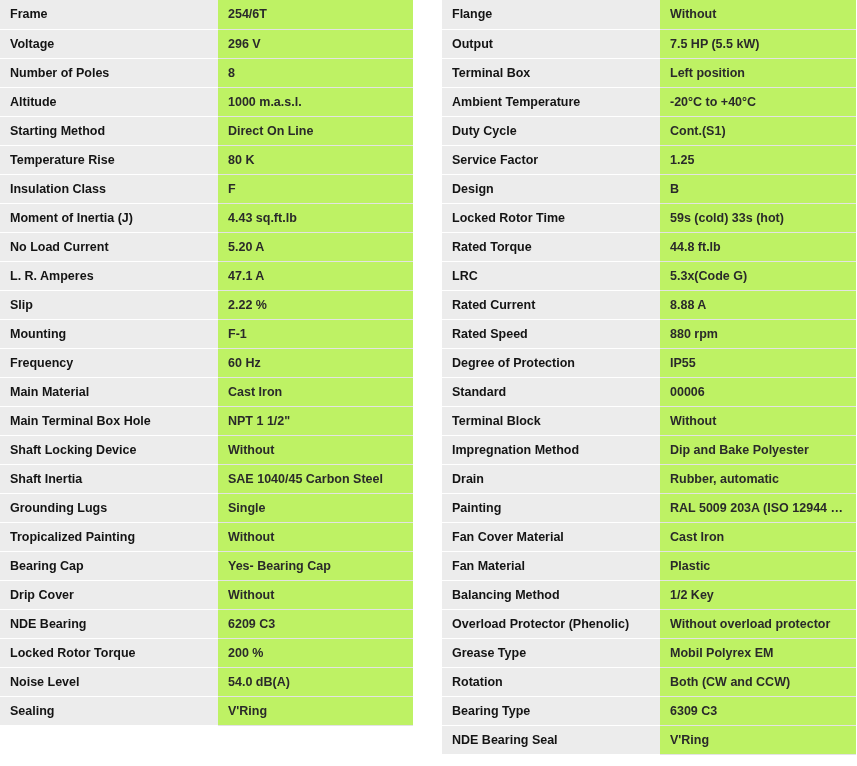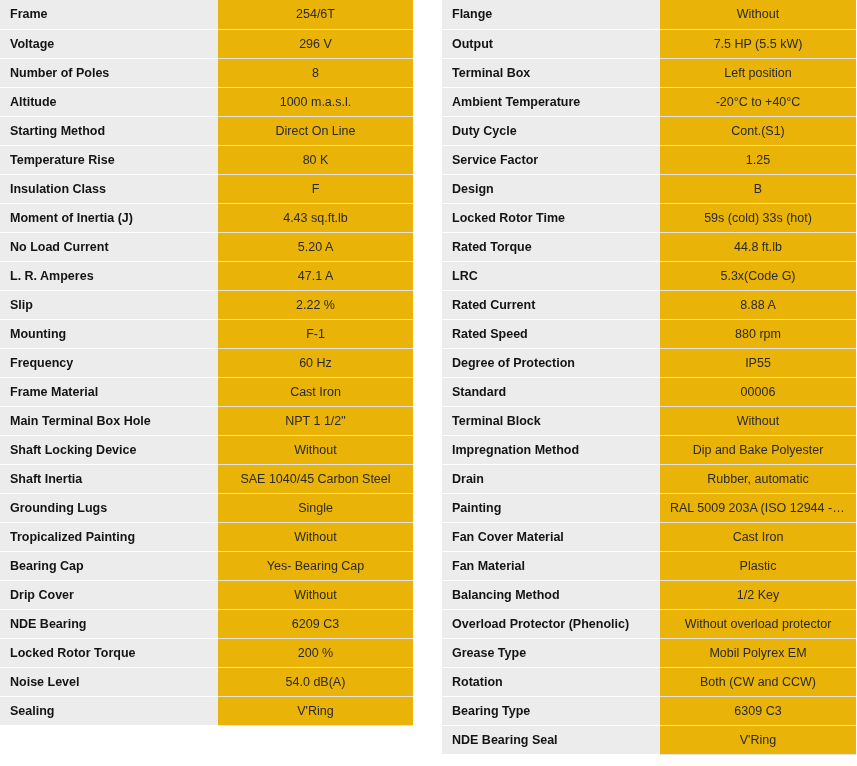--- a/index.html
+++ b/index.html
@@ -49,24 +49,23 @@
     text-overflow: ellipsis;
   }
   table.spec-table td.key {
     width: 198px;
     background: #ececec;
     font-weight: bold;
     color: #141414;
     border-bottom: 1px solid #ffffff;
   }
   table.spec-table td.val {
-    background: #eab308;
+    background: #bef264;
     color: #2a2a2a;
-    font-weight: normal;
-    text-align: center;
+    font-weight: bold;
   }
   table.spec-table tr:last-child td.key {
     border-bottom: 1px solid #ffffff;
   }
 </style>
 </head>
 <body>
 
 <div class="spec-sheet">
   <div class="spec-column left">
@@ -118,21 +117,21 @@
           </tr>
           <tr>
             <td class="key">Mounting</td>
             <td class="val">F-1</td>
           </tr>
           <tr>
             <td class="key">Frequency</td>
             <td class="val">60 Hz</td>
           </tr>
           <tr>
-            <td class="key">Frame Material</td>
+            <td class="key">Main Material</td>
             <td class="val">Cast Iron</td>
           </tr>
           <tr>
             <td class="key">Main Terminal Box Hole</td>
             <td class="val">NPT 1 1/2"</td>
           </tr>
           <tr>
             <td class="key">Shaft Locking Device</td>
             <td class="val">Without</td>
           </tr>

